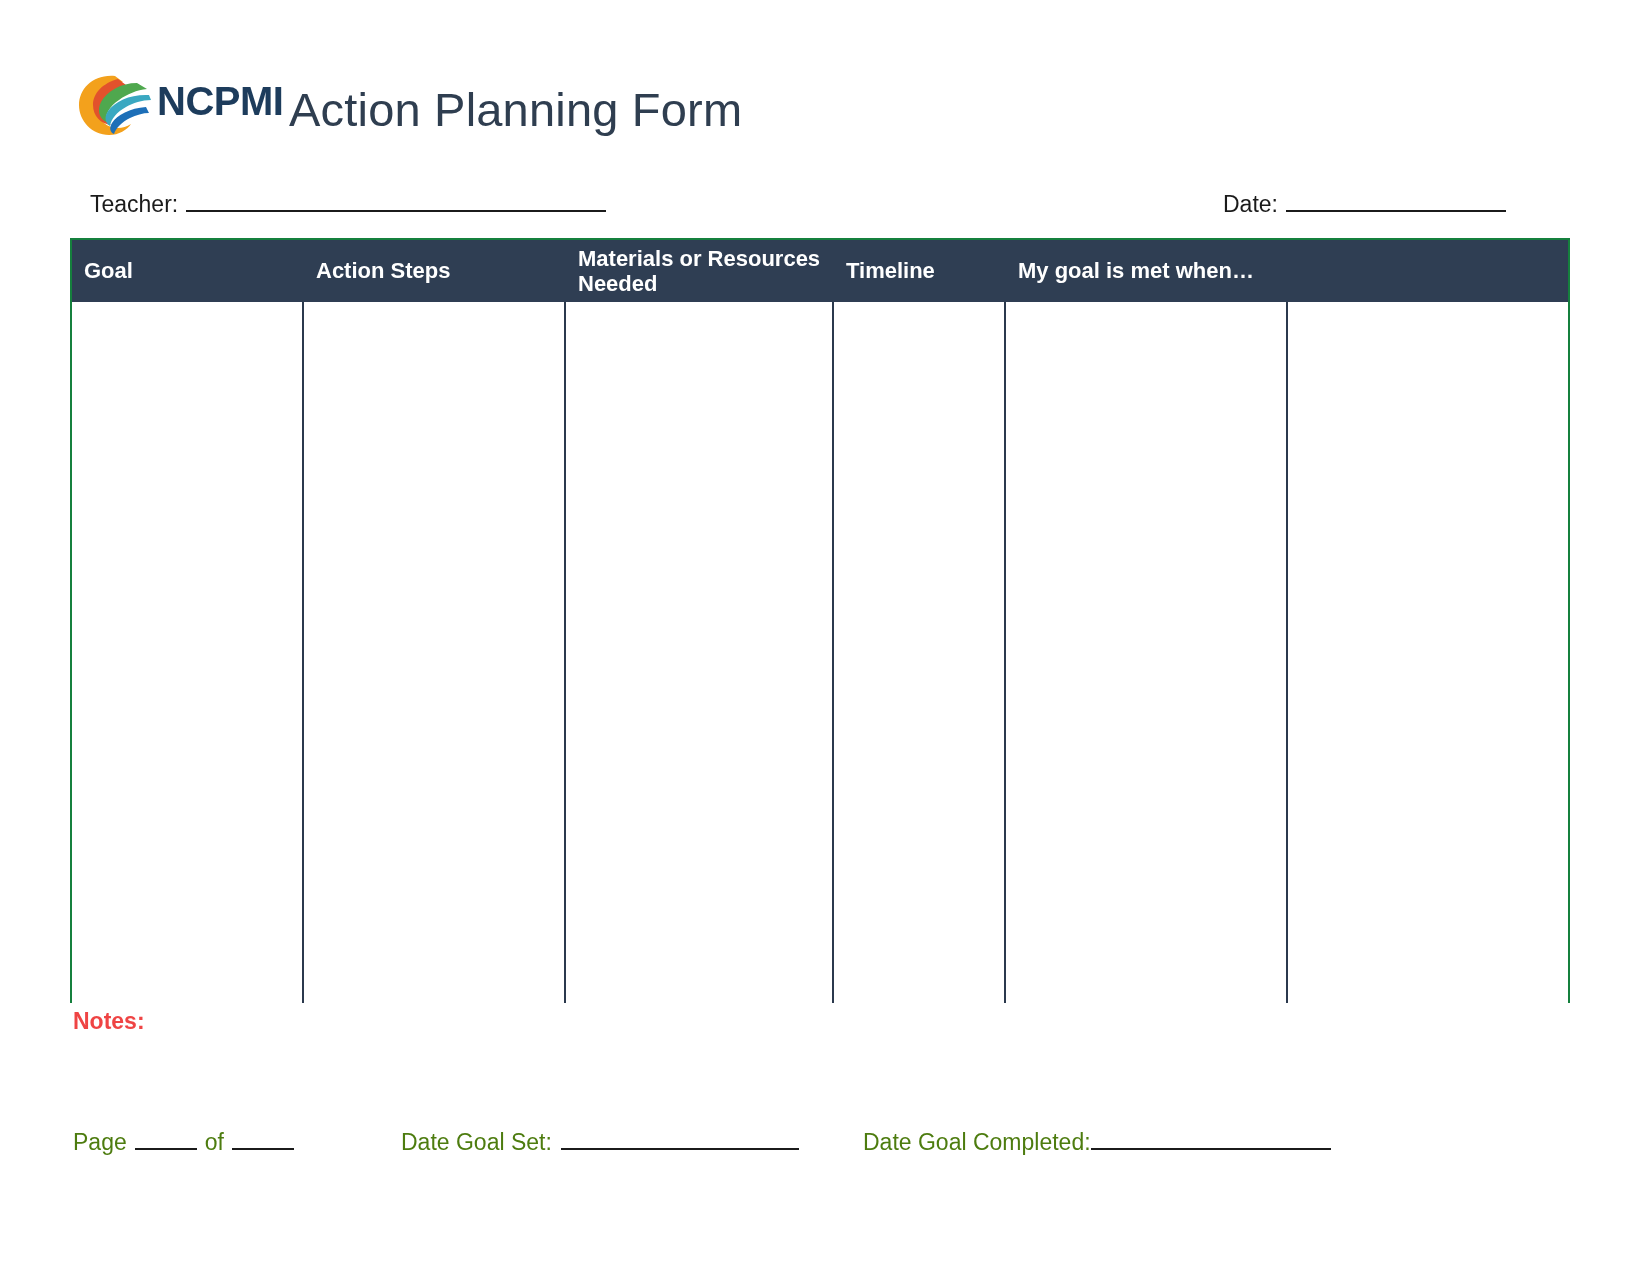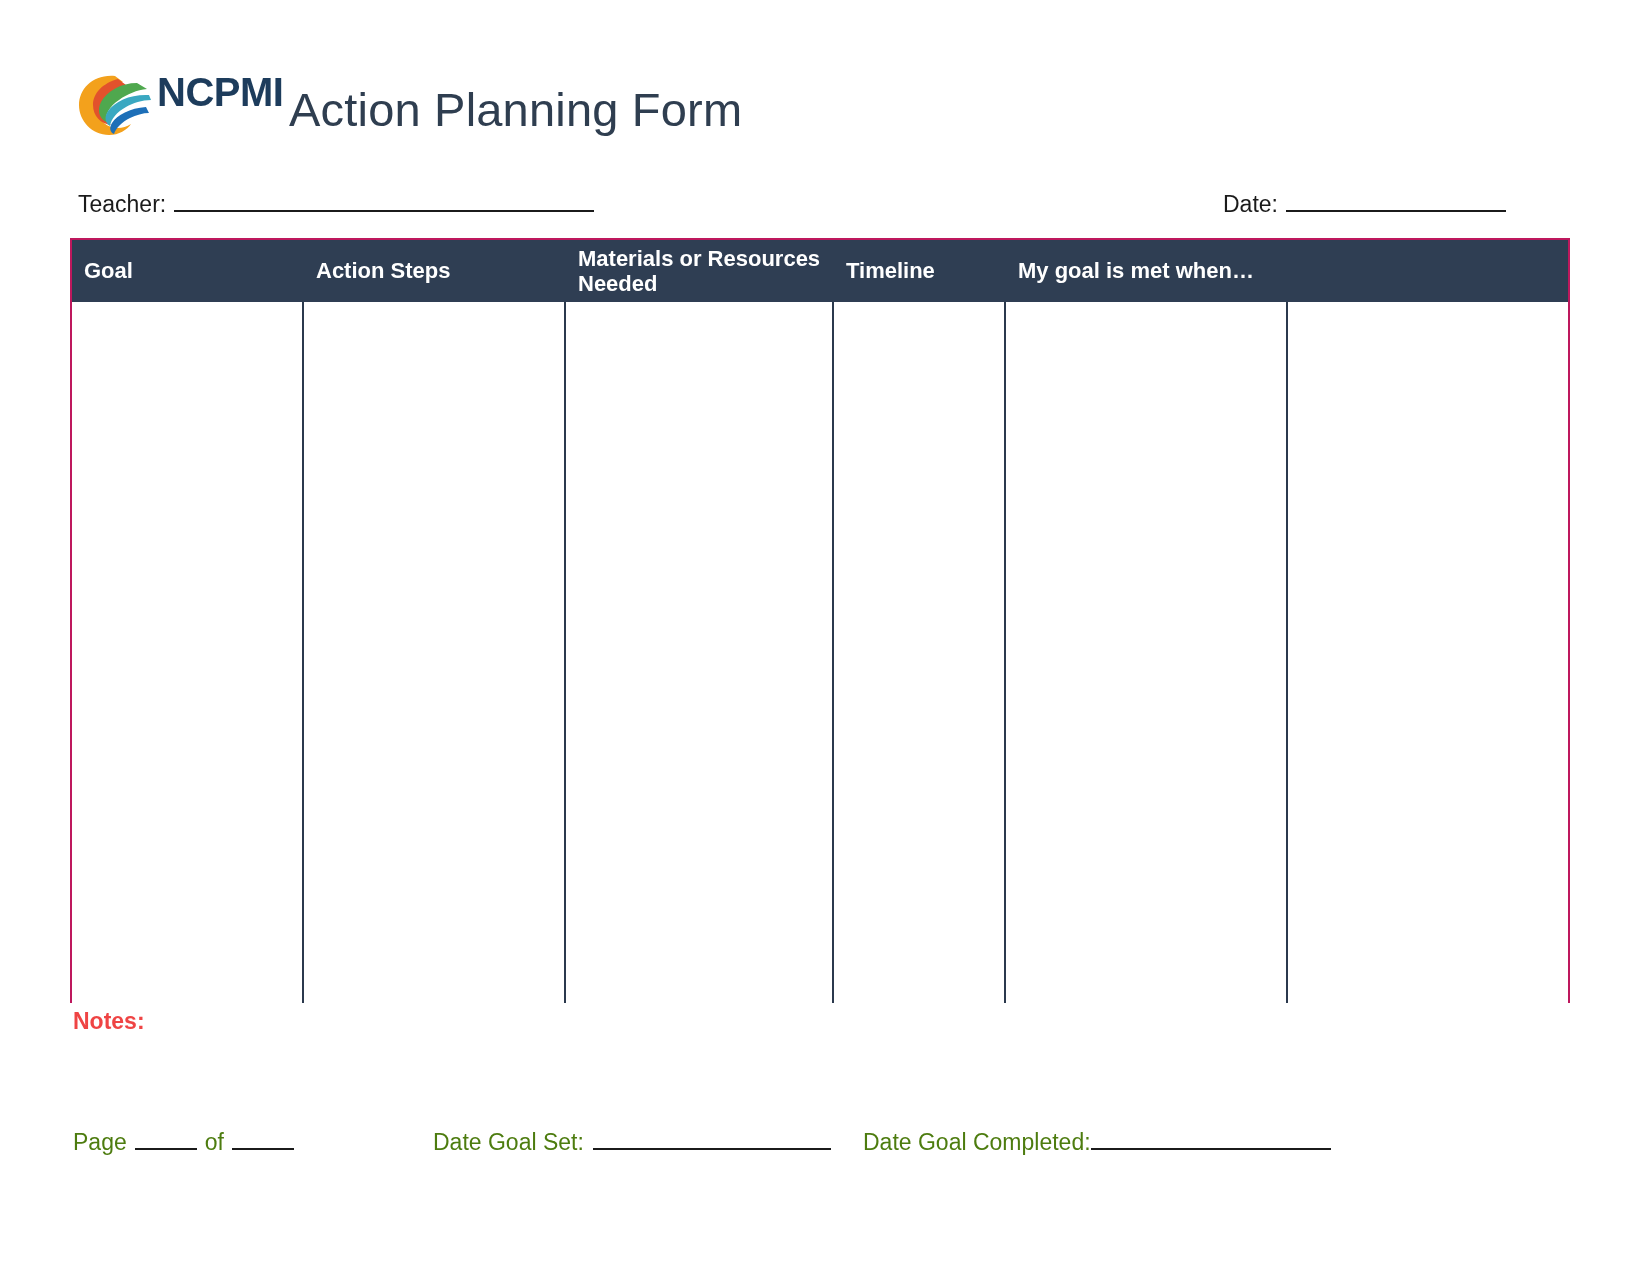--- a/index.html
+++ b/index.html
@@ -42,21 +42,21 @@
   .logo-mark {
     position: absolute;
     left: 0;
     top: 4px;
     width: 78px;
     height: 72px;
   }
   .logo-text {
     position: absolute;
     left: 82px;
-    top: 5px;
+    top: 14px;
     font-size: 40px;
     font-weight: bold;
     letter-spacing: -0.5px;
     color: #1d3c5c;
     white-space: nowrap;
   }
   .doc-title {
     margin-left: 118px;
     font-size: 47px;
     font-weight: normal;
@@ -82,35 +82,35 @@
     align-items: baseline;
     white-space: nowrap;
   }
   .ident .lbl { font-size: 23px; }
   .ident .rule {
     display: inline-block;
     border-bottom: 2px solid #1b1b1b;
     height: 20px;
     margin-left: 8px;
   }
-  #ident-teacher { left: 0px; }
+  #ident-teacher { left: 12px; }
   #ident-teacher .rule { width: 420px; }
   #ident-coach { left: 575px; }
   #ident-coach .rule { width: 440px; }
   #ident-date { left: 1145px; }
   #ident-date .rule { width: 220px; }
 
   
   .table {
     position: absolute;
     left: 70px;
     top: 238px;
     width: 1500px;
     height: 765px;
-    border: 2px solid #be185d;
+    border: 2px solid #15803d;
     box-sizing: border-box;
   }
   .thead {
     display: flex;
     height: 62px;
     background: #2f3e53;
     box-sizing: border-box;
   }
   .th {
     box-sizing: border-box;
@@ -170,21 +170,21 @@
     white-space: nowrap;
   }
   .foot-item .rule {
     display: inline-block;
     border-bottom: 2px solid #1b1b1b;
     height: 20px;
   }
   #foot-page { left: 0px; }
   #foot-page .rule-a { width: 62px; margin: 0 8px; }
   #foot-page .rule-b { width: 62px; margin-left: 8px; }
-  #foot-dgs { left: 360px; gap: 9px; }
+  #foot-dgs { left: 328px; gap: 9px; }
   #foot-dgs .rule { width: 238px; }
   #foot-dgc { left: 790px; }
   #foot-dgc .rule { width: 240px; }
 </style>
 </head>
 <body>
 
 <div class="page">
 
   <div class="header">

